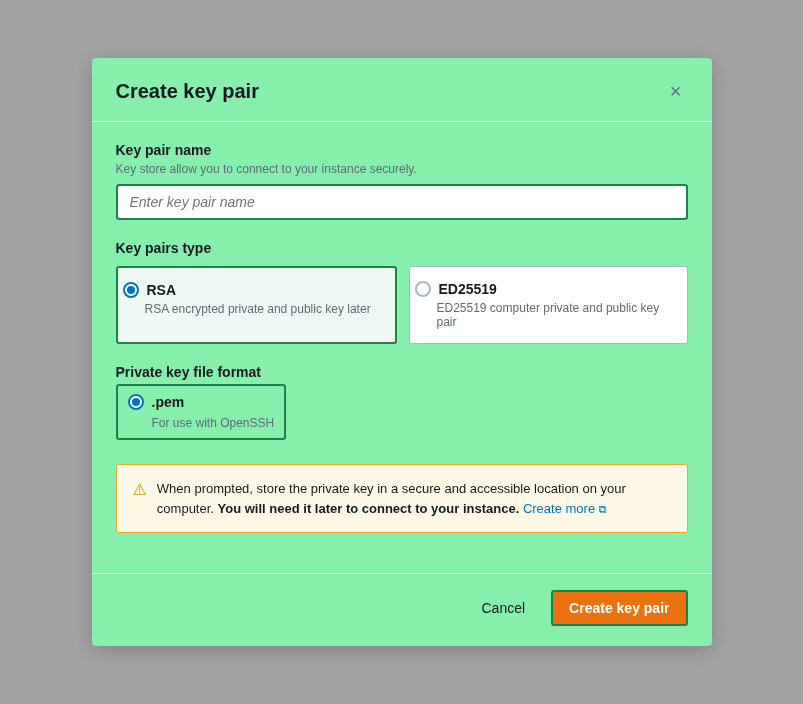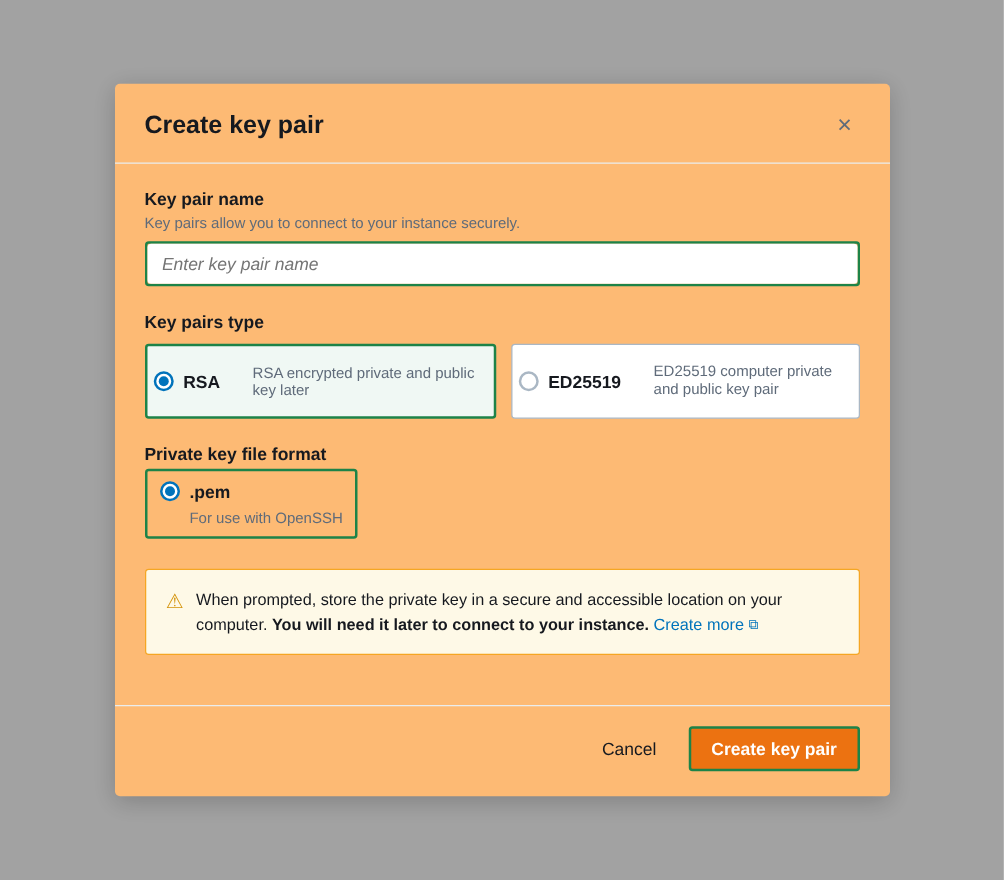--- a/index.html
+++ b/index.html
@@ -16,21 +16,21 @@
     }
     .overlay {
       background: rgba(0,0,0,0.3);
       position: fixed;
       top: 0; left: 0; right: 0; bottom: 0;
       display: flex;
       align-items: center;
       justify-content: center;
     }
     .modal {
-      background: #fdba74;
+      background: #86efac;
       border-radius: 4px;
       width: 620px;
       max-width: 95vw;
       box-shadow: 0 4px 20px rgba(0,0,0,0.2);
       padding: 0;
       position: relative;
     }
     .modal-header {
       display: flex;
       align-items: center;
@@ -100,20 +100,21 @@
       gap: 12px;
     }
     .radio-card {
       border: 1px solid #aab7c4;
       border-radius: 3px;
       padding: 14px 5px;
       flex: 1;
       cursor: pointer;
       background: #fff;
       display: flex;
+      flex-direction: column;
       gap: 4px;
     }
     .radio-card.selected {
       border: 2px solid #1d8348;
       background: #f0f8f4;
     }
     .radio-card-title {
       display: flex;
       align-items: center;
       gap: 8px;
@@ -240,21 +241,21 @@
 
     <div class="modal-header">
       <span class="modal-title">Create key pair</span>
       <button class="close-btn">×</button>
     </div>
 
     <div class="modal-body">
 
       <div class="section">
         <div class="section-label">Key pair name</div>
-        <div class="section-hint">Key pairs allow you to connect to your instance securely.</div>
+        <div class="section-hint">Key store allow you to connect to your instance securely.</div>
         <div class="name-input-wrapper">
           <input class="name-input" type="text" placeholder="Enter key pair name" style="">
         </div>
       </div>
 
       <div class="section">
         <div class="key-pair-type-label">Key pairs type</div>
         <div class="radio-options-row">
 
           <div class="radio-card selected">

